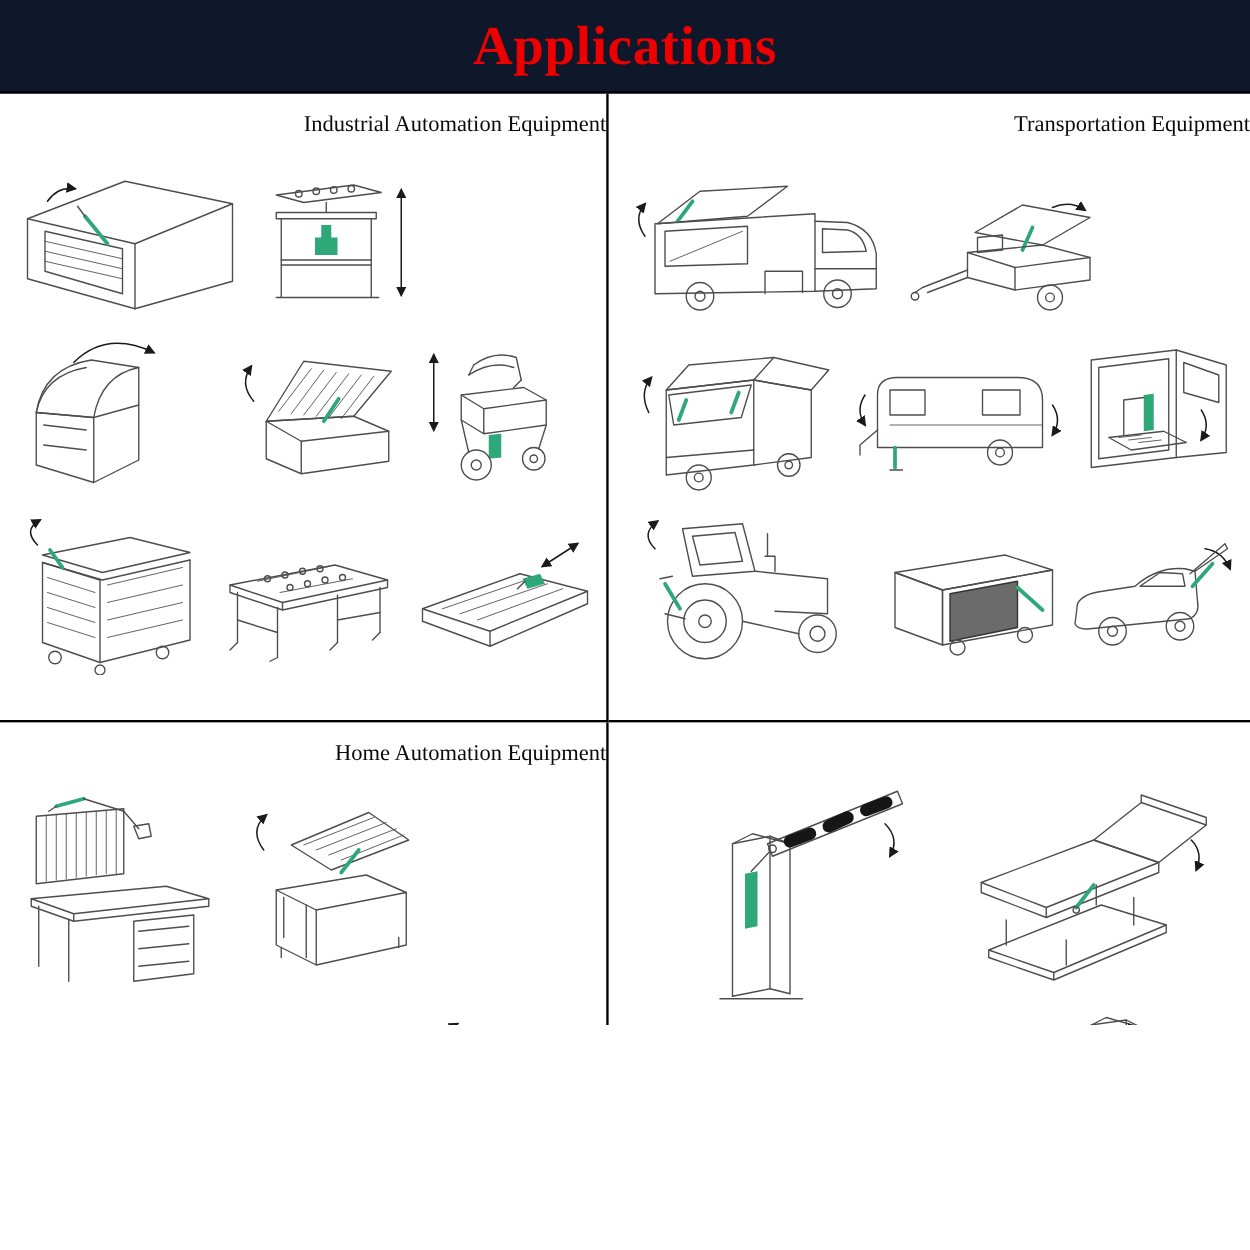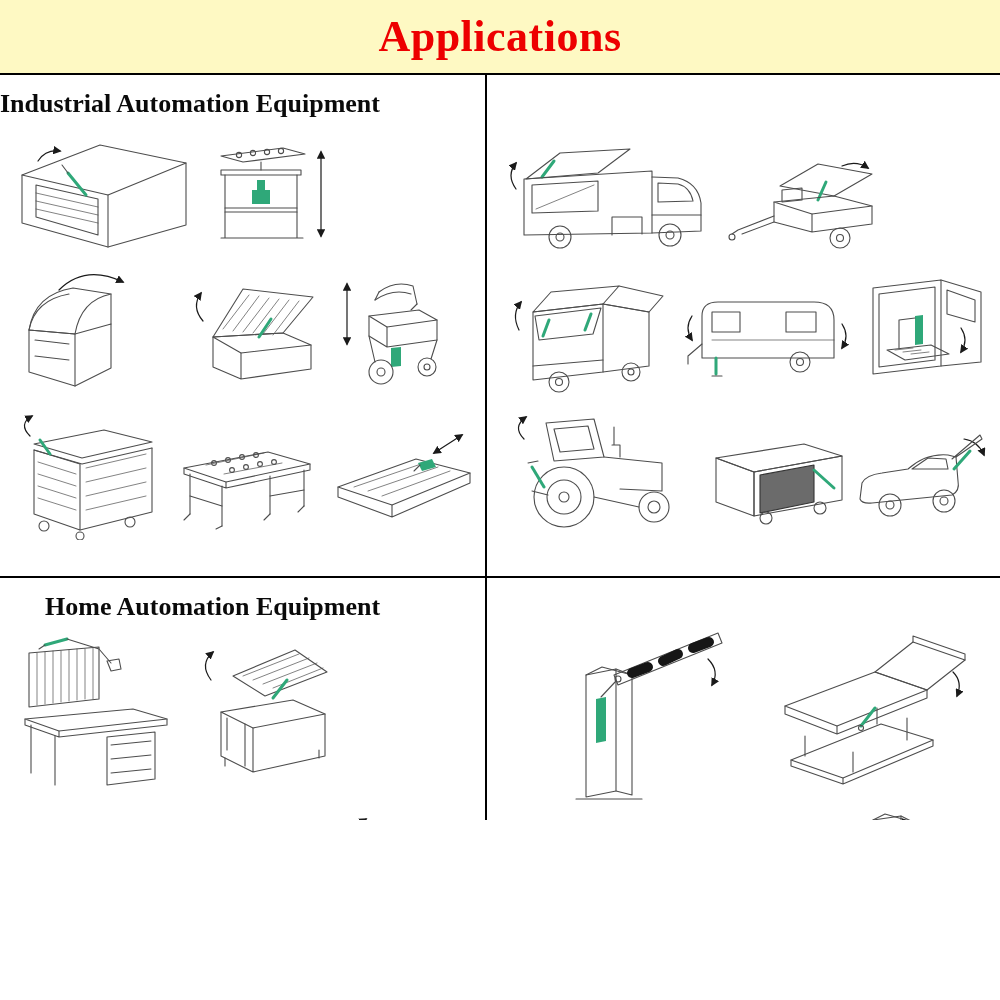--- a/index.html
+++ b/index.html
@@ -2,40 +2,40 @@
 <html style="--title-red: #ed0000; --actuator-green: #2fa879; --line: #4d4d4d; --border: #000000;"><head>
 <meta charset="utf-8">
 <style>
   * { margin:0; padding:0; box-sizing:border-box; }
   html,body { background:#ffffff; }
   body {
     width:1000px; height:1000px;
     font-family:"Liberation Serif","DejaVu Serif",serif;
     color:#111;
   }
-  .page { width:1000px; height:820px; position:relative; background:#fef9c3; overflow:hidden; }
+  .page { width:1000px; height:820px; position:relative; background:#0f172a; overflow:hidden; }
   .poster-header {
     height:75px; display:flex; align-items:center; justify-content:center;
     border-bottom:2px solid var(--border,#000);
   }
   .poster-header h1 {
     color:var(--title-red,#ed0000);
     font-size:44px; font-weight:bold; letter-spacing:0.5px;
   }
   .grid {
     display:grid;
     grid-template-columns:487px 513px;
     grid-template-rows:503px 420px;
   }
   .quad { position:relative; background:#fff; }
   .q-industrial { border-right:2px solid var(--border,#000); border-bottom:2px solid var(--border,#000); }
   .q-transport  { border-bottom:2px solid var(--border,#000); }
   .q-home       { border-right:2px solid var(--border,#000);padding-left:45px; }
   .quad h2 {
-    text-align:left; font-size:26px; font-weight:bold; padding-top:14px; color:#0a0a0a;
+    text-align:right; font-size:18px; font-weight:normal; padding-top:14px; color:#0a0a0a;
   }
   .ill { position:absolute; }
   .ill svg { width:100%; height:100%; display:block; }
   svg.sketch {
     stroke:var(--line,#4d4d4d); fill:none;
     stroke-width:1.1; stroke-linecap:round; stroke-linejoin:round;
   }
   .g  { stroke:var(--actuator-green,#2fa879); stroke-width:3; fill:none; }
   .gf { fill:var(--actuator-green,#2fa879); stroke:none; }
   .arr { stroke:#1a1a1a; stroke-width:1.2; fill:none; }
@@ -174,20 +174,21 @@
           <path d="M8,62 L86,34 L140,48 L62,80 Z"></path>
           <path d="M8,62 L8,72 L62,92 L62,80 M62,92 L140,58 L140,48"></path>
           <path class="hatch" d="M24,62 L94,38 M38,66 L108,42 M52,71 L120,46"></path>
           <path class="gf" d="M88,38 L102,34 L106,42 L92,46 Z"></path>
           <path d="M84,46 L90,40"></path>
         </svg>
       </figure>
     </section>
 
     <section class="quad q-transport">
+      <h2>Transportation Equipment</h2>
 
       <figure class="ill" style="left:15px;top:70px;width:210px;height:115px">
         <svg class="sketch" viewBox="0 0 210 115">
           <path d="M24,34 L58,8 L128,4 L96,28 Z"></path>
           <path class="g" d="M40,32 L52,16"></path>
           <path class="arr" d="M14,44 Q4,30 14,18" marker-end="url(#ah)"></path>
           <path d="M22,34 L150,26 L150,88 L22,90 Z"></path>
           <path d="M30,40 L96,36 L96,66 L30,68 Z"></path>
           <path class="hatch" d="M34,64 L92,40"></path>
           <path d="M150,32 L176,33 Q196,38 199,58 L199,86 L150,88"></path>

